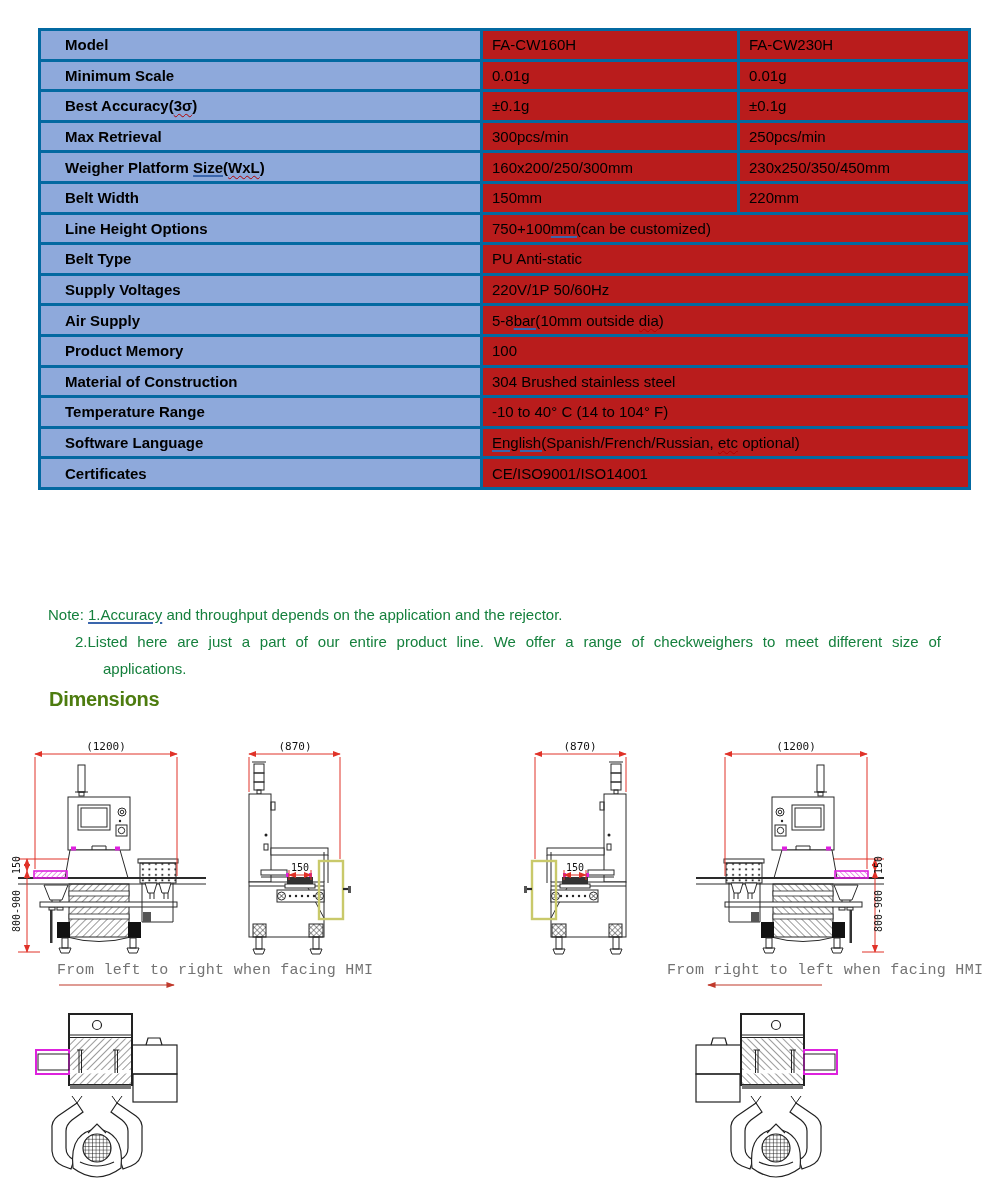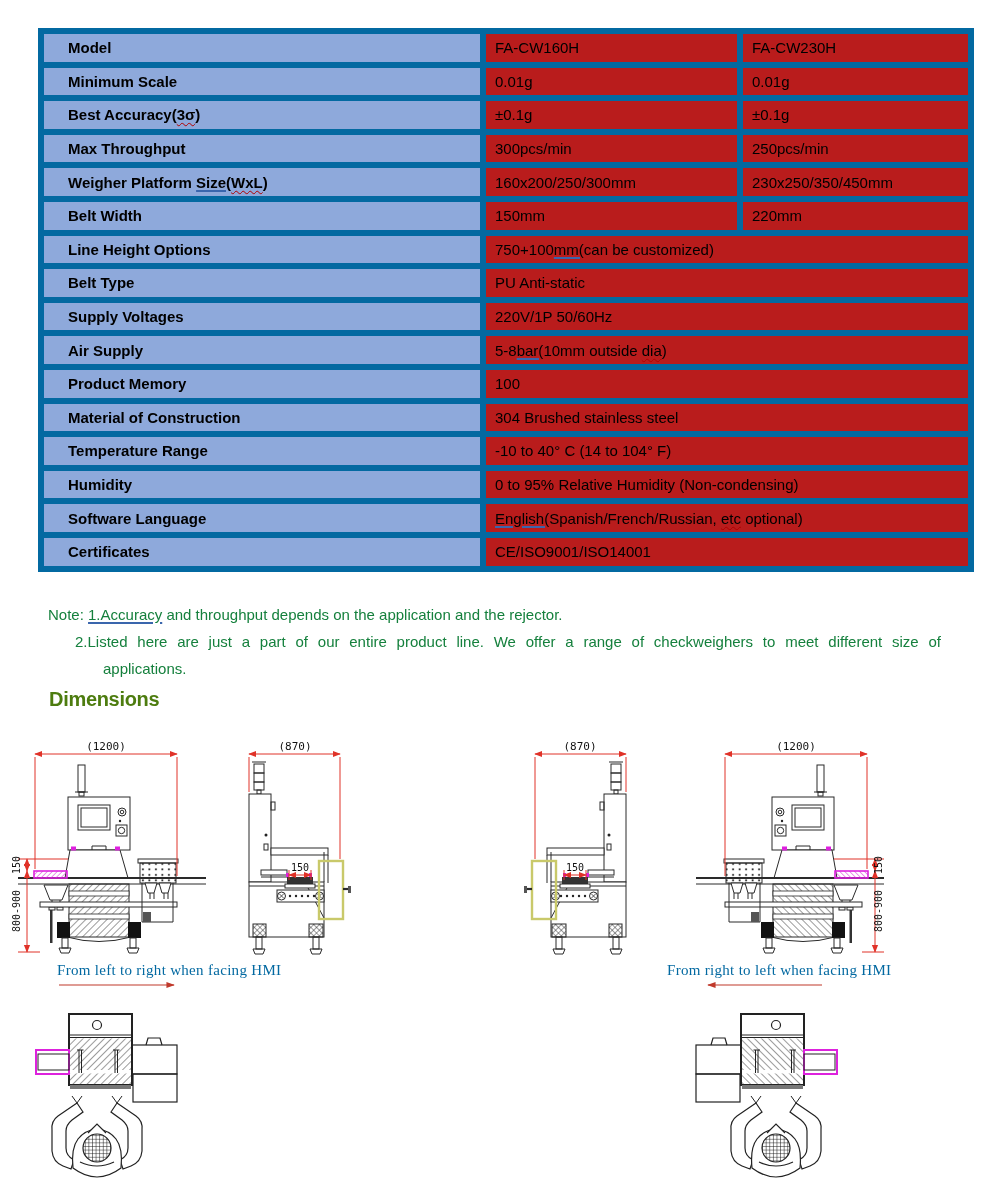--- a/index.html
+++ b/index.html
@@ -1,21 +1,21 @@
 <!DOCTYPE html>
 <html><head>
 <meta charset="utf-8">
 <style>
   html,body{margin:0;padding:0;background:#fff;}
   #page{position:relative;width:986px;height:1190px;background:#fff;font-family:"Liberation Sans",sans-serif;overflow:hidden;}
 
   
   .spec-wrap{position:absolute;left:38px;top:28px;}
   table.spec{border-collapse:collapse;width:930px;table-layout:fixed;border:2px solid #000;}
-  table.spec td{border:6px solid #0369a1;height:27.6px;padding:0 4px 0 24px;vertical-align:middle;
+  table.spec td{border:3px solid #0369a1;height:27.6px;padding:0 4px 0 24px;vertical-align:middle;
                 font-size:15px;color:#000;overflow:hidden;white-space:nowrap;}
   table.spec td.lbl{background:#8ea9db;font-weight:bold;}
   table.spec td.val{padding-left:9px;background:#b91c1c;}
 
   .u-blue{text-decoration:underline;text-decoration-color:#3a66ad;text-decoration-thickness:1.5px;text-underline-offset:2px;}
   .u-red{text-decoration:underline wavy #b00000;text-decoration-thickness:1px;text-underline-offset:2px;}
 
   
   .note{position:absolute;font-size:15px;color:#15803d;white-space:nowrap;}
   #note2{white-space:normal;width:866px;text-align:justify;text-align-last:justify;}
@@ -23,21 +23,21 @@
   
   .dim-heading{position:absolute;left:49px;top:688px;font-size:20px;font-weight:bold;color:#4d7c0f;letter-spacing:-0.3px;}
 
   
   svg.draw{position:absolute;overflow:visible;}
   .dim{stroke:#e03228;stroke-width:1;fill:none;}
   .cad{font-family:"DejaVu Sans Mono",monospace;font-size:11px;fill:#111;stroke:none;}
   .cadS{font-family:"DejaVu Sans Mono",monospace;font-size:10px;fill:#111;stroke:none;}
 
   
-  .cap{position:absolute;font-family:Liberation Serif, serif;font-size:15px;color:#0369a1;letter-spacing:0.3px;white-space:nowrap;text-align:right;}
+  .cap{position:absolute;font-family:Liberation Mono, monospace;font-size:15px;color:#737373;letter-spacing:0.3px;white-space:nowrap;text-align:right;}
 </style>
 </head>
 <body>
 
 <div id="page">
 
   <svg width="0" height="0" style="position:absolute" aria-hidden="true">
     <defs>
       <pattern id="hatch" patternUnits="userSpaceOnUse" width="5" height="5" patternTransform="rotate(45)">
         <line x1="0" y1="0" x2="0" y2="5" stroke="#3a3a3a" stroke-width="1"></line>
@@ -202,21 +202,21 @@
             <td class="lbl"><span>Minimum Scale</span></td>
             <td class="val"><span>0.01g</span></td>
             <td class="val"><span>0.01g</span></td>
           </tr>
           <tr>
             <td class="lbl"><span>Best Accuracy(</span><span class="u-red">3σ</span><span>)</span></td>
             <td class="val"><span>±0.1g</span></td>
             <td class="val"><span>±0.1g</span></td>
           </tr>
           <tr>
-            <td class="lbl"><span>Max Throughput</span></td>
+            <td class="lbl"><span>Max Retrieval</span></td>
             <td class="val"><span>300pcs/min</span></td>
             <td class="val"><span>250pcs/min</span></td>
           </tr>
           <tr>
             <td class="lbl"><span>Weigher Platform </span><span class="u-blue">Size(</span><span class="u-red">WxL</span><span>)</span></td>
             <td class="val"><span>160x200/250/300mm</span></td>
             <td class="val"><span>230x250/350/450mm</span></td>
           </tr>
           <tr>
             <td class="lbl"><span>Belt Width</span></td>
@@ -243,24 +243,20 @@
             <td class="lbl"><span>Product Memory</span></td>
             <td class="val" colspan="2"><span>100</span></td>
           </tr>
           <tr>
             <td class="lbl"><span>Material of Construction</span></td>
             <td class="val" colspan="2"><span>304 Brushed stainless steel</span></td>
           </tr>
           <tr>
             <td class="lbl"><span>Temperature Range</span></td>
             <td class="val" colspan="2"><span>-10 to 40° C (14 to 104° F)</span></td>
-          </tr>
-          <tr>
-            <td class="lbl"><span>Humidity</span></td>
-            <td class="val" colspan="2"><span>0 to 95% Relative Humidity (Non-condensing)</span></td>
           </tr>
           <tr>
             <td class="lbl"><span>Software Language</span></td>
             <td class="val" colspan="2"><span class="u-blue">English(</span><span>Spanish/French/Russian, </span><span class="u-red">etc</span><span> optional)</span></td>
           </tr>
           <tr>
             <td class="lbl"><span>Certificates</span></td>
             <td class="val" colspan="2"><span>CE/ISO9001/ISO14001</span></td>
           </tr>
         </tbody>

